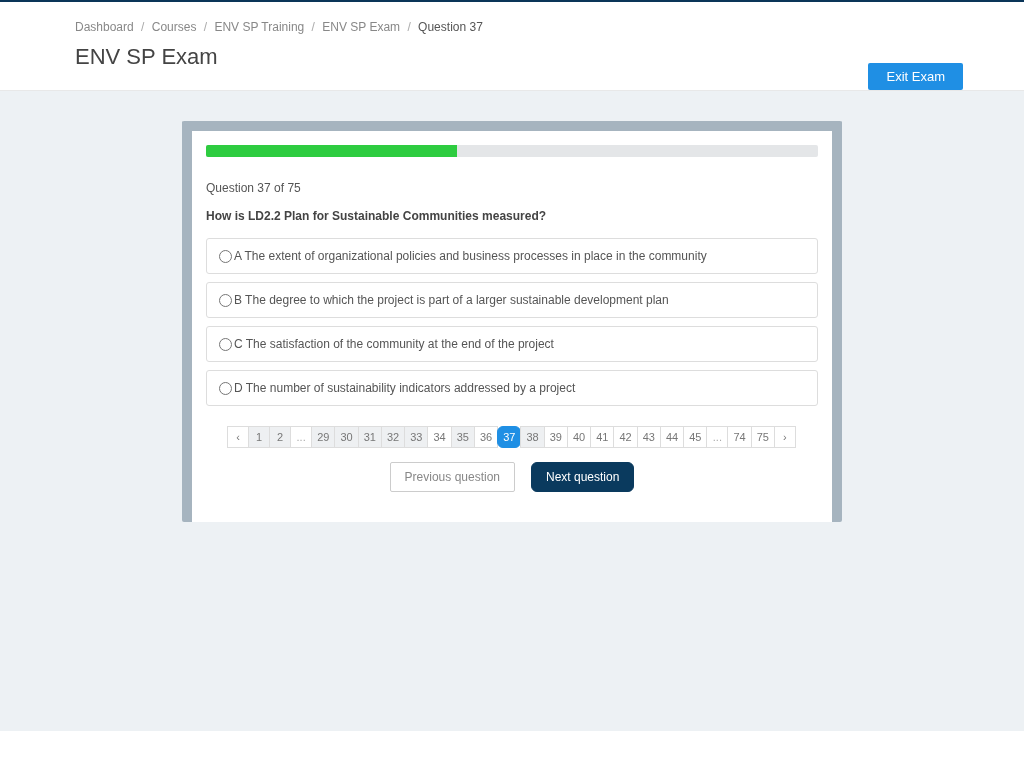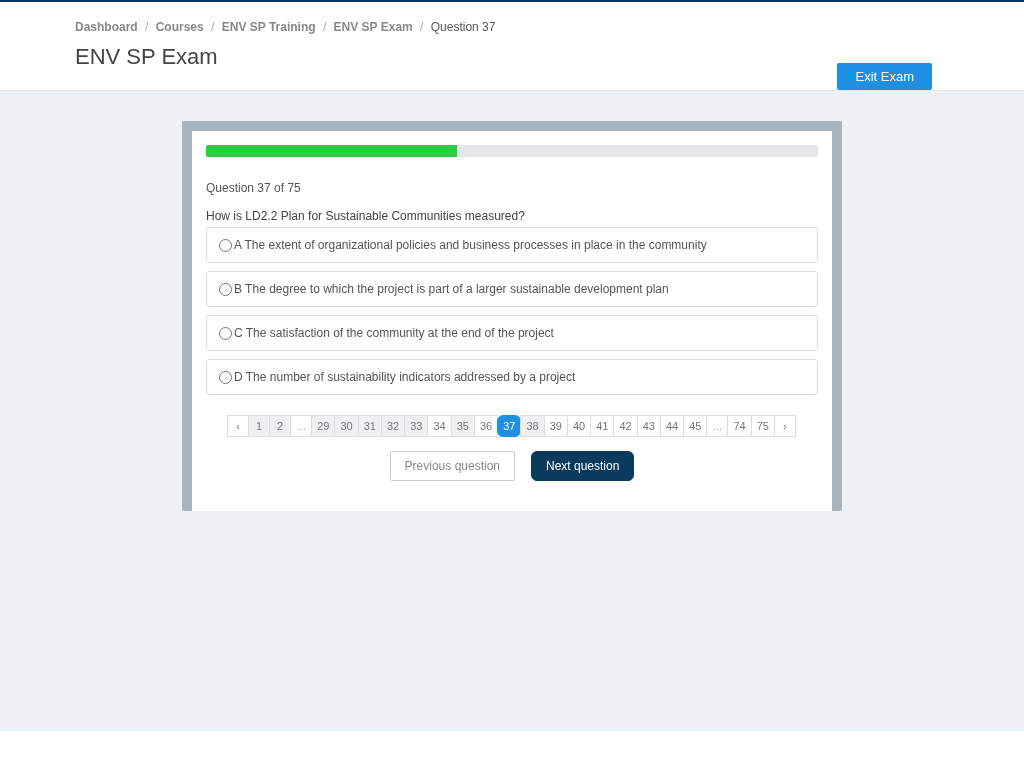--- a/index.html
+++ b/index.html
@@ -26,39 +26,38 @@
     position: relative;
   }
   .breadcrumb {
     font-size: 12px;
     color: #888;
     padding: 8px 0 10px 0;
   }
   .breadcrumb a {
     color: #888;
     text-decoration: none;
-    font-weight: bold;
   }
   .breadcrumb .sep { margin: 0 4px; color: #aaa; }
   .breadcrumb .current { color: #555; }
   .page-title {
     font-size: 22px;
     font-weight: 400;
     color: #444;
   }
   .exit-wrap {
     max-width: 1024px;
     margin: 0 auto;
     padding: 0 75px;
     position: relative;
     height: 0;
   }
   .exit-exam {
     position: absolute;
-    right: 92px;
+    right: 61px;
     top: -28px;
     background: #1f8fe4;
     color: #fff;
     border: none;
     padding: 6px 18px;
     font-size: 13px;
     cursor: pointer;
     border-radius: 2px;
     text-align: right;
   }
@@ -94,21 +93,22 @@
     background: #2ecc40;
   }
   .q-count {
     font-size: 12px;
     color: #555;
     margin-bottom: 14px;
   }
   .q-text {
     font-size: 12px;
     color: #444;
-    margin-bottom: 4px;
+    margin-bottom: 15px;
+    font-weight: bold;
   }
   .answer {
     border: 1px solid #ddd;
     border-radius: 3px;
     padding: 10px 12px;
     margin-bottom: 8px;
     font-size: 12px;
     color: #555;
     display: flex;
     align-items: center;

